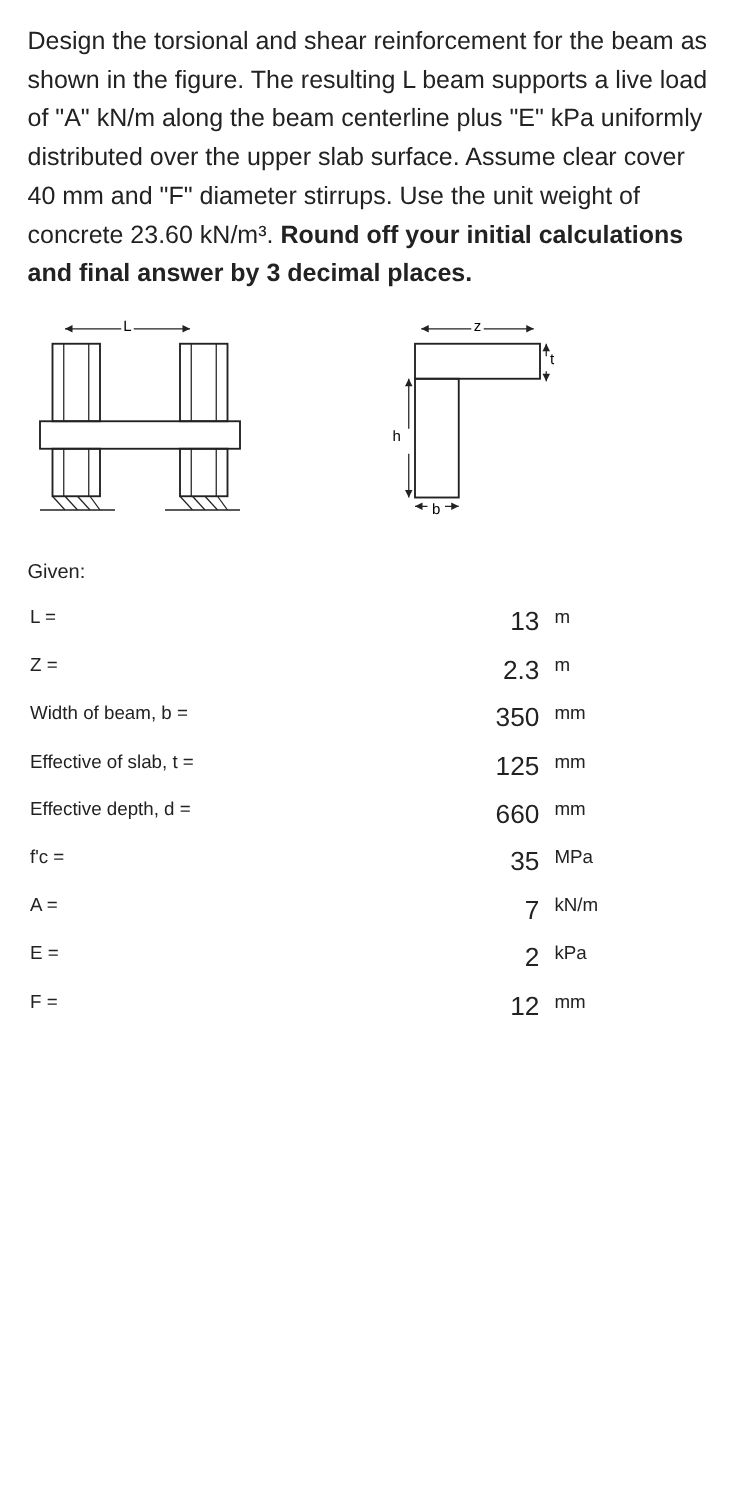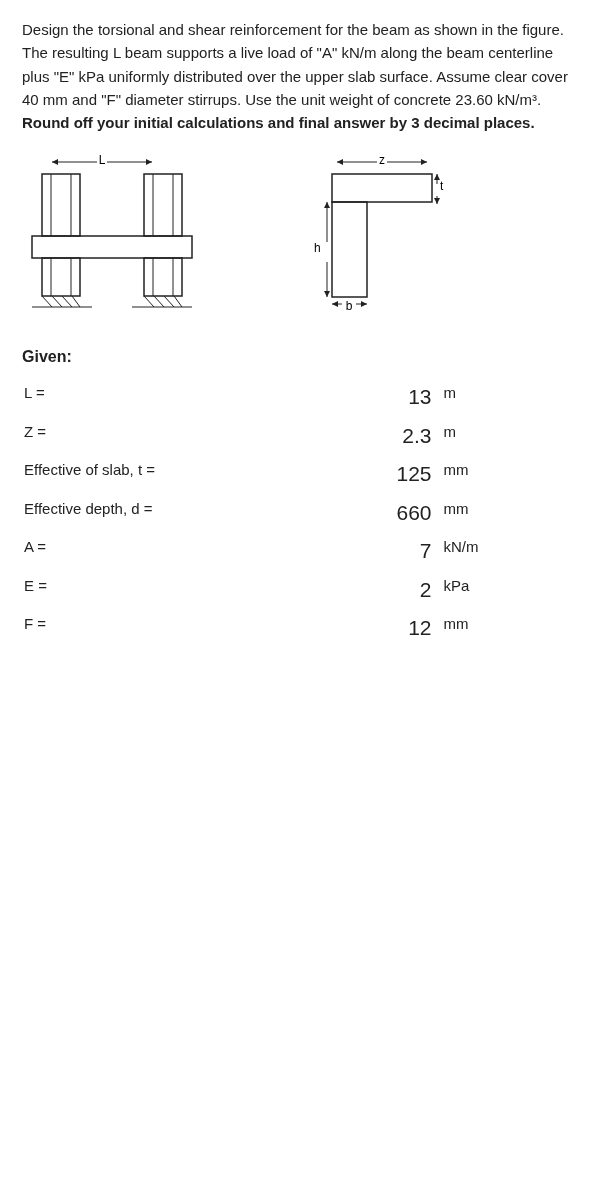--- a/index.html
+++ b/index.html
@@ -7,21 +7,21 @@
       font-family: Arial, sans-serif;
       background: #fff;
       color: #222;
       width: 596px;
       min-height: 1200px;
       padding: 18px 22px 30px 22px;
       font-size: 15px;
       line-height: 1.45;
     }
     .problem-text {
-      font-size: 15px;
+      font-size: 20px;
       line-height: 1.55;
       margin-bottom: 18px;
     }
     .problem-text b {
       font-weight: bold;
     }
     .diagrams {
       display: flex;
       flex-direction: row;
       align-items: flex-end;
@@ -29,21 +29,21 @@
       gap: 30px;
       margin-bottom: 28px;
     }
     .diagram-left svg, .diagram-right svg {
       display: block;
     }
     .given-section {
       margin-top: 4px;
     }
     .given-title {
-      font-weight: bold;
+      font-weight: normal;
       font-size: 16px;
       margin-bottom: 10px;
     }
     .given-table {
       width: 100%;
       border-collapse: collapse;
     }
     .given-table tr td {
       padding: 4px 2px;
       vertical-align: top;
@@ -164,28 +164,38 @@
           <td class="label-col">L =</td>
           <td class="value-col">13</td>
           <td class="unit-col">m</td>
         </tr>
         <tr>
           <td class="label-col">Z =</td>
           <td class="value-col">2.3</td>
           <td class="unit-col">m</td>
         </tr>
         <tr>
+          <td class="label-col">Width of beam, b =</td>
+          <td class="value-col">350</td>
+          <td class="unit-col">mm</td>
+        </tr>
+        <tr>
           <td class="label-col">Effective of slab, t =</td>
           <td class="value-col">125</td>
           <td class="unit-col">mm</td>
         </tr>
         <tr>
           <td class="label-col">Effective depth, d =</td>
           <td class="value-col">660</td>
           <td class="unit-col">mm</td>
+        </tr>
+        <tr>
+          <td class="label-col">f'c =</td>
+          <td class="value-col">35</td>
+          <td class="unit-col">MPa</td>
         </tr>
         <tr>
           <td class="label-col">A =</td>
           <td class="value-col">7</td>
           <td class="unit-col">kN/m</td>
         </tr>
         <tr>
           <td class="label-col">E =</td>
           <td class="value-col">2</td>
           <td class="unit-col">kPa</td>

